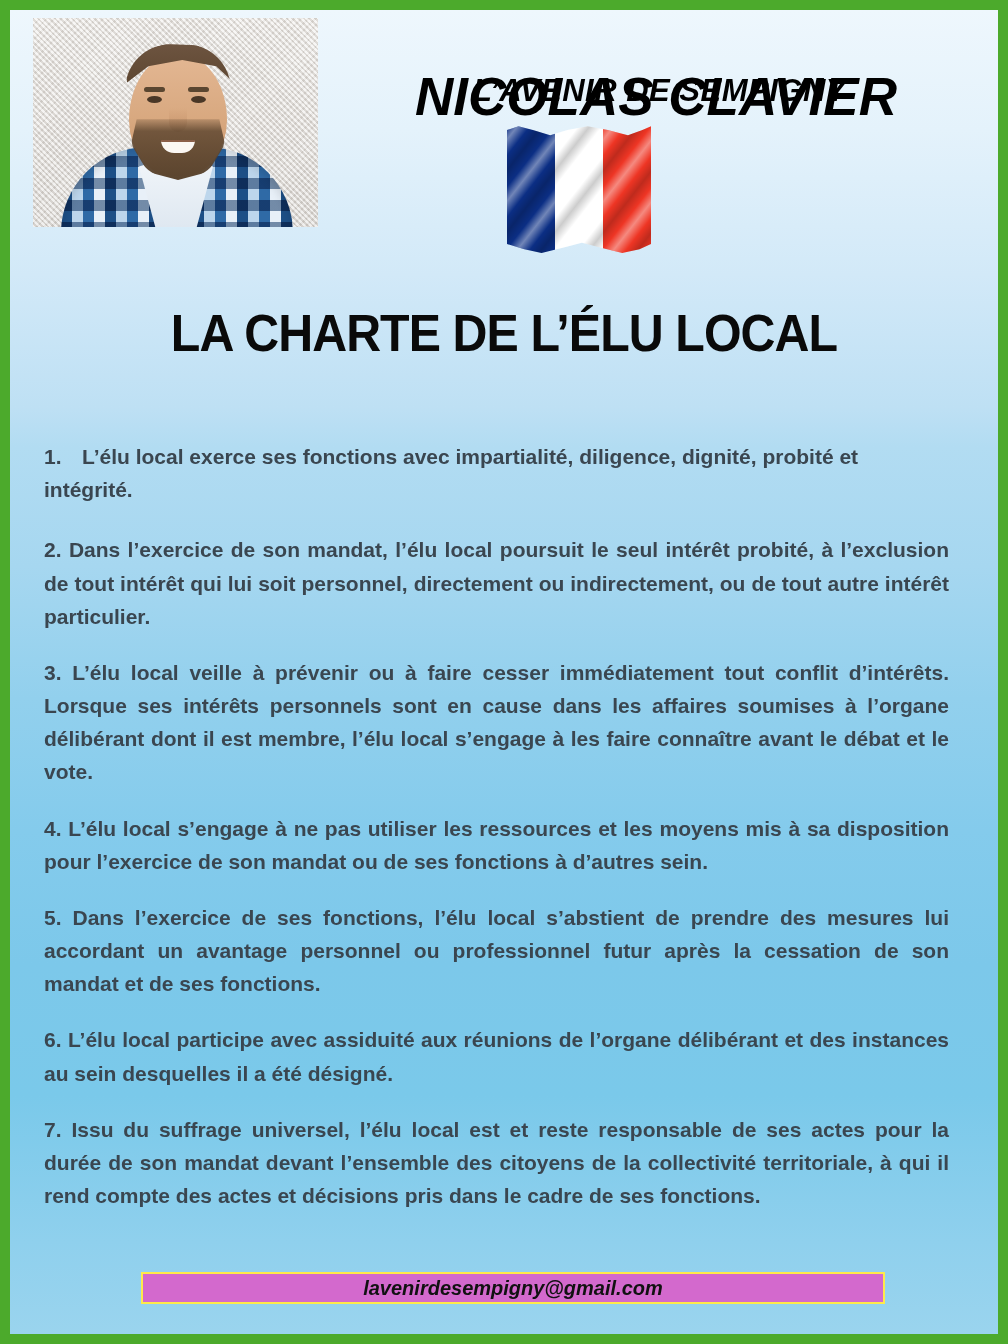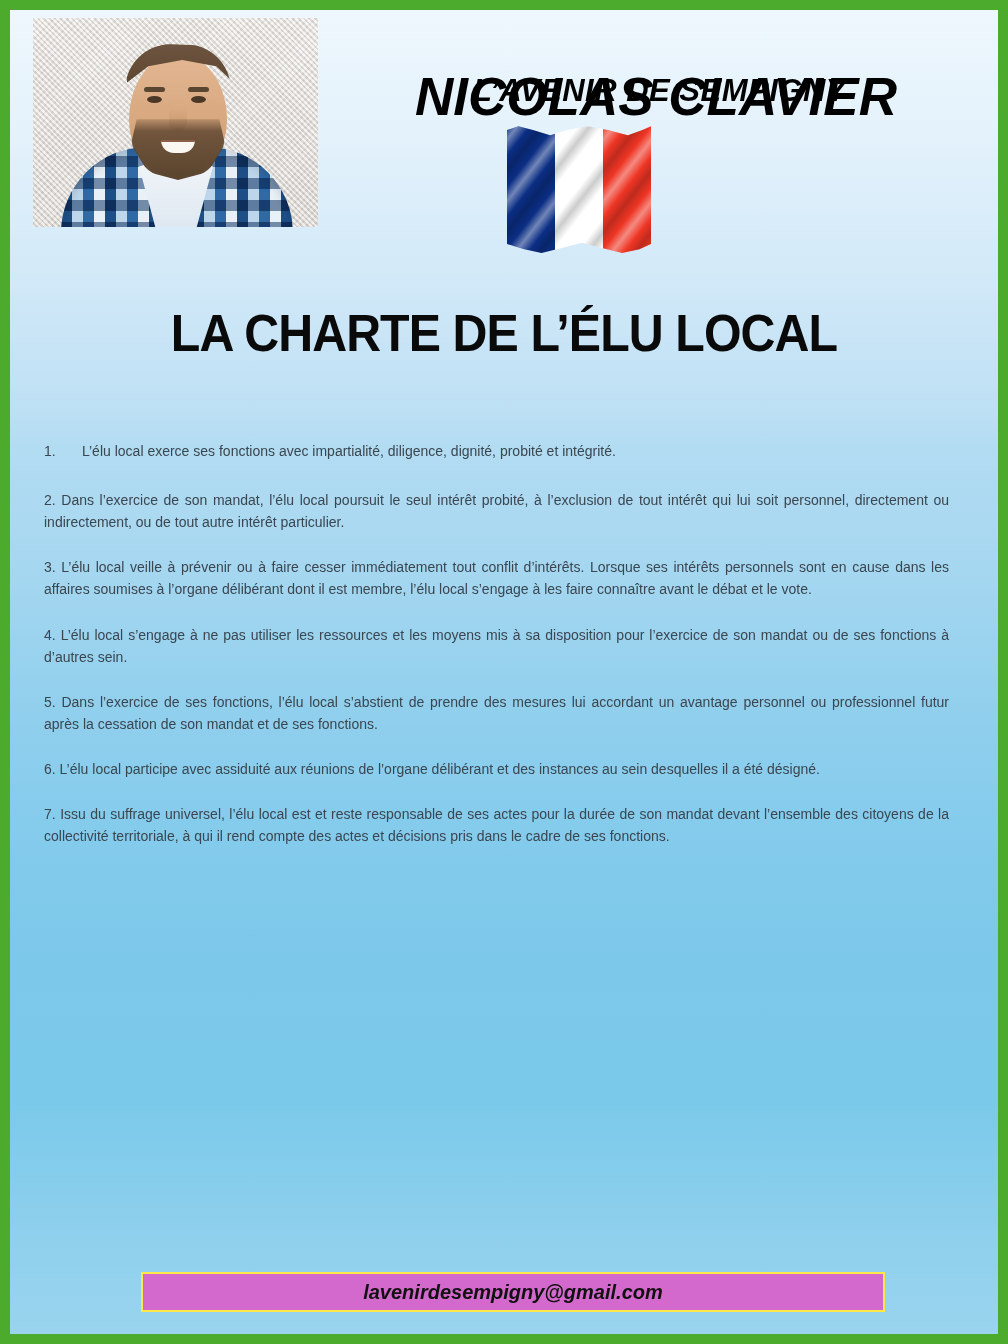--- a/index.html
+++ b/index.html
@@ -244,41 +244,42 @@
 
   
   .charter {
     position: absolute;
     left: 34px;
     top: 430px;
     width: 920px;
   }
   .clause {
     color: #3a4650;
-    font-size: 14px;
+    font-size: 21px;
     line-height: 1.58;
     text-align: justify;
     margin: 0 15px 23px 0;
+    font-weight: bold;
   }
   .clause.first {
     text-align: left;
     margin-bottom: 27px;
   }
   .clause .num-tab {
     display: inline-block;
     min-width: 38px;
   }
 
   
   .footer-bar {
     position: absolute;
     left: 131px;
     top: 1262px;
     width: 744px;
-    height: 40px;
+    height: 32px;
     box-sizing: border-box;
     background: #d369cd;
     border: 2px solid #ffe94a;
     display: flex;
     align-items: center;
     justify-content: center;
     gap: 16px;
   }
   .footer-text {
     font-size: 20px;

